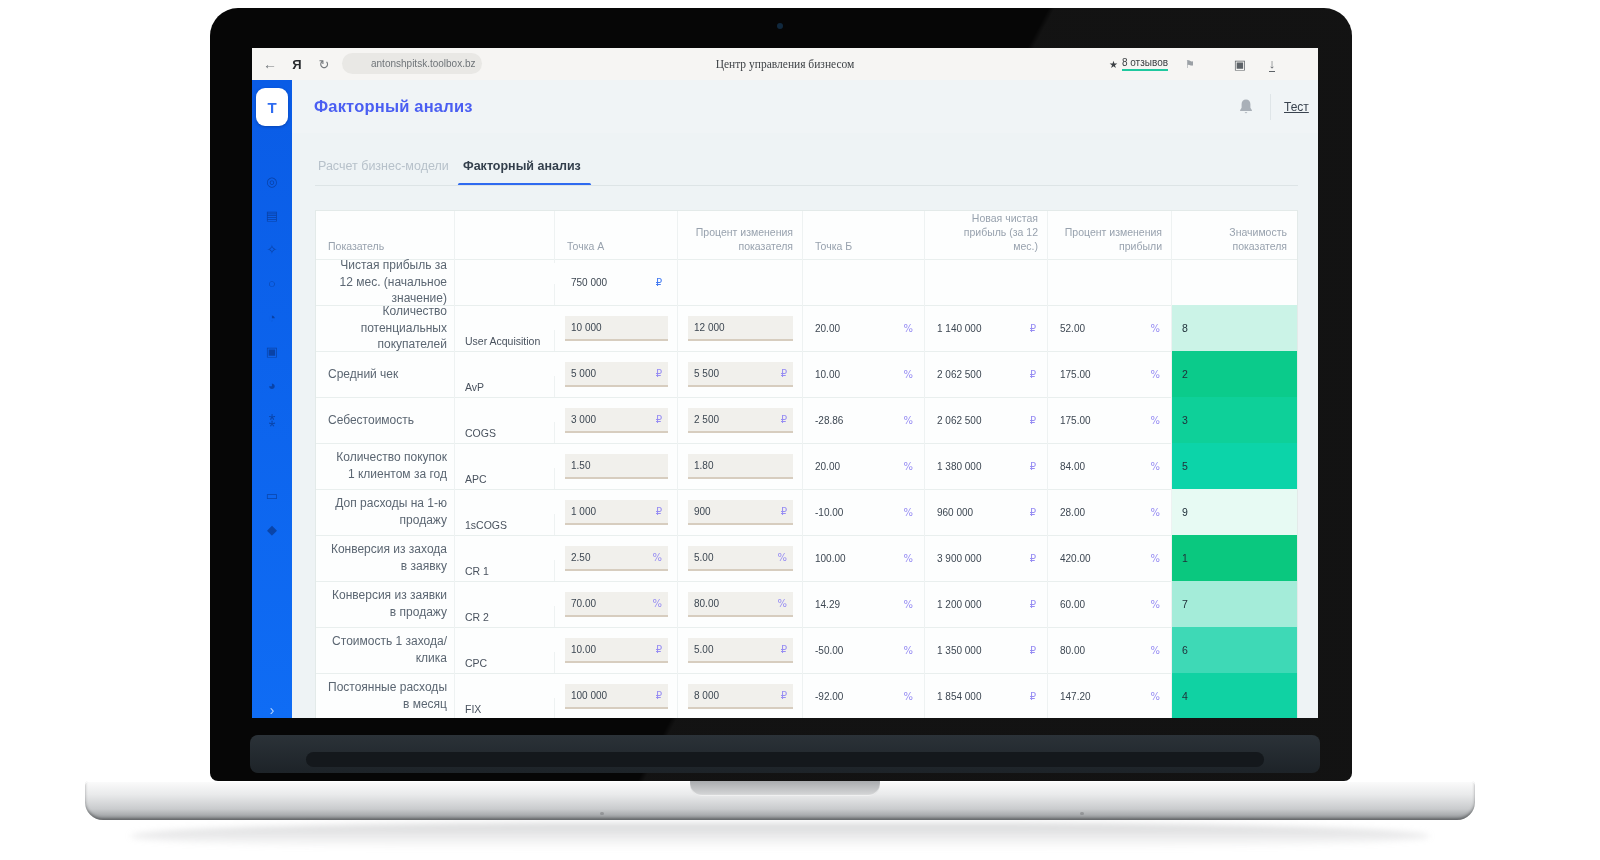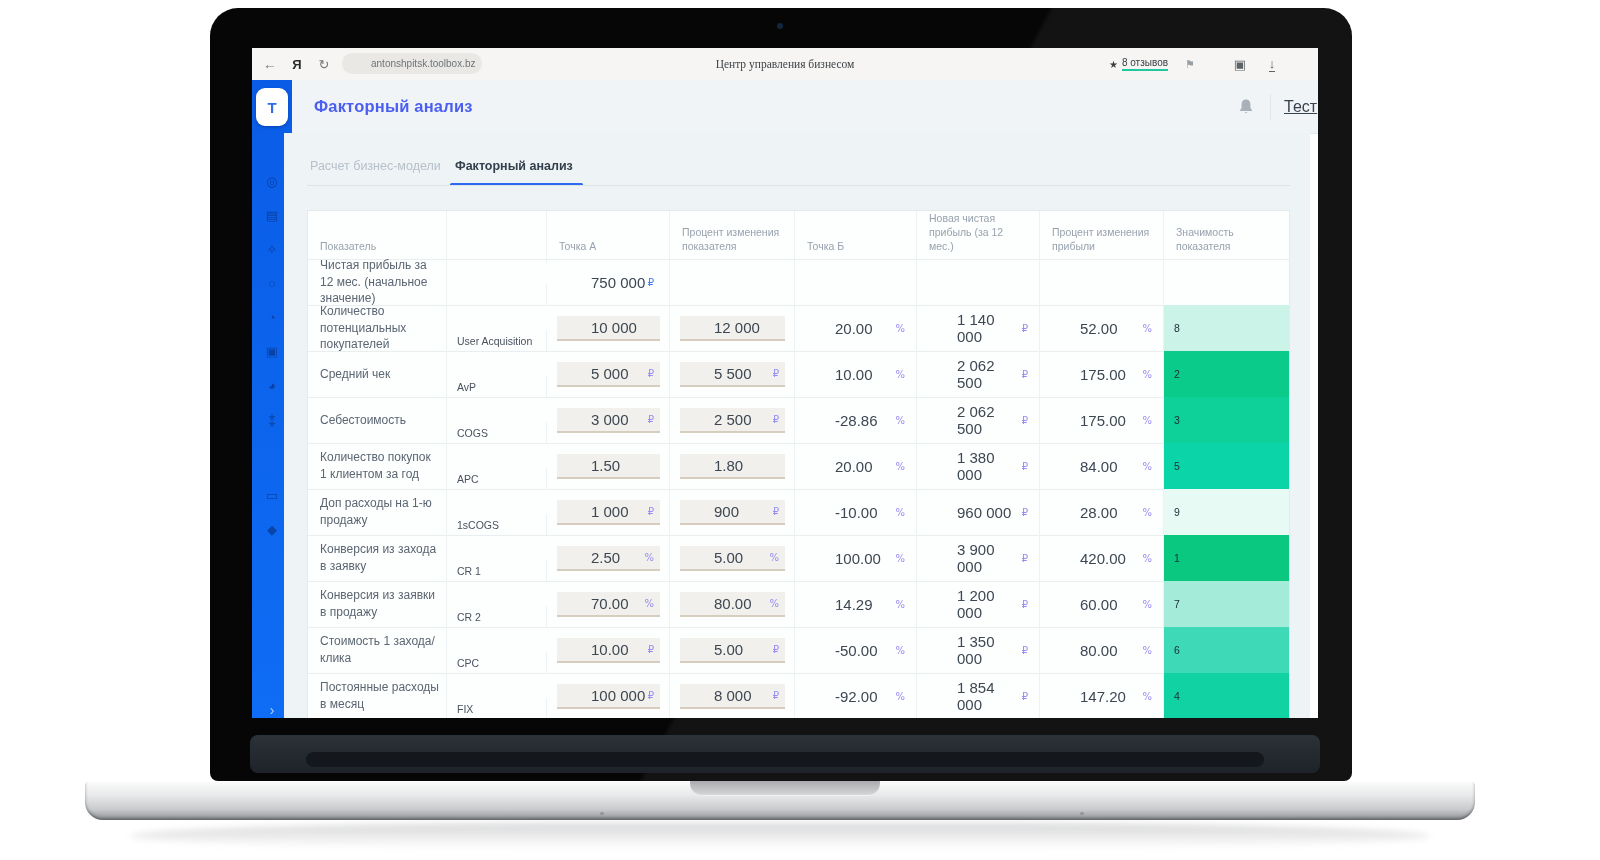--- a/index.html
+++ b/index.html
@@ -43,45 +43,45 @@
   .side-icon{font-size:13px;line-height:1;color:rgba(7,40,110,0.55);cursor:pointer;}
   .side-icon:nth-child(9){margin-top:42px;}
   .side-expand{position:absolute;left:0;top:622px;width:40px;text-align:center;color:rgba(220,235,255,.8);font-size:14px;cursor:pointer;}
 
   
   .app-header{position:absolute;left:40px;top:32px;width:1026px;height:53px;background:#f0f4f6;border-bottom:1px solid #e3e9eb;}
   .page-title{position:absolute;left:22px;top:17px;font-size:16.5px;font-weight:bold;color:#4a5ef2;letter-spacing:.2px;}
   .bell{position:absolute;left:946px;top:18px;width:16px;height:18px;cursor:pointer;}
   .hdr-divider{position:absolute;left:978px;top:14px;width:1px;height:26px;background:#dfe5e8;}
   .account{position:absolute;left:992px;top:10px;height:34px;display:flex;align-items:center;gap:10px;cursor:pointer;}
-  .user-name{font-size:16px;color:#39434f;text-decoration:underline;}
-
-  
-  .main{position:absolute;left:32px;top:85px;width:1026px;height:585px;background:#eef3f5;}
+  .user-name{font-size:12px;color:#39434f;text-decoration:underline;}
+
+  
+  .main{position:absolute;left:40px;top:85px;width:1026px;height:585px;background:#eef3f5;text-align:right;}
   .tab{position:absolute;top:26px;font-size:12.5px;cursor:pointer;}
   .tab-inactive{left:26px;color:#b7c1ca;}
   .tab-active{left:171px;color:#333f4c;font-weight:bold;}
   .tab-underline{position:absolute;left:166px;top:50px;width:133px;height:3px;background:#2e6af0;border-radius:2px;}
   .tabs-divider{position:absolute;left:23px;top:52px;width:983px;height:1px;background:#dde4e6;}
 
   
   .ftable{position:absolute;left:23px;top:77px;width:983px;background:#fdfefe;border:1px solid #e3eae9;border-bottom:none;box-sizing:border-box;}
   .tr{display:grid;grid-template-columns:139px 100px 123px 125px 122px 123px 124px 125px;}
   .tr.head{height:48px;}
   .tr.body{height:46px;box-shadow:inset 0 1px 0 #e9efee;}
   .th{display:flex;align-items:flex-end;padding:0 10px 9px 12px;font-size:10.5px;color:#98a2ae;line-height:1.35;box-shadow:inset -1px 0 0 #eef2f2;box-sizing:border-box;}
   .th:last-child{box-shadow:none;}
   .td{display:flex;align-items:center;box-shadow:inset -1px 0 0 #eef2f2;box-sizing:border-box;overflow:hidden;}
   .td:last-child{box-shadow:none;}
   .td.label{padding:4px 8px 4px 12px;font-size:12px;color:#5b6672;line-height:1.4;}
   .td.code{padding:0 8px 0 10px;font-size:10.5px;color:#49525e;margin-top:25px;}
   .td.point{padding:0;}
   .input-box,.plain-box{display:flex;align-items:center;justify-content:space-between;width:100%;margin:0 10px;height:25px;padding:0 6px;box-sizing:border-box;}
   .input-box{background:#f1f0ec;border-bottom:2px solid #d7cdbf;cursor:text;}
-  .val{font-size:15px;color:#3d4752;margin-left:28px;}
+  .val{font-size:10px;color:#3d4752;}
   .unit{font-family:"DejaVu Sans",sans-serif;font-size:10px;color:#968cf3;}
   .unit-blue{color:#4179f1;}
   .td.num{justify-content:space-between;padding:0 12px;}
   .td.rank{padding:0 0 0 10px;font-size:10.5px;color:#20313b;}
 </style>
 </head>
 <body>
 
 <div class="stage">
 

